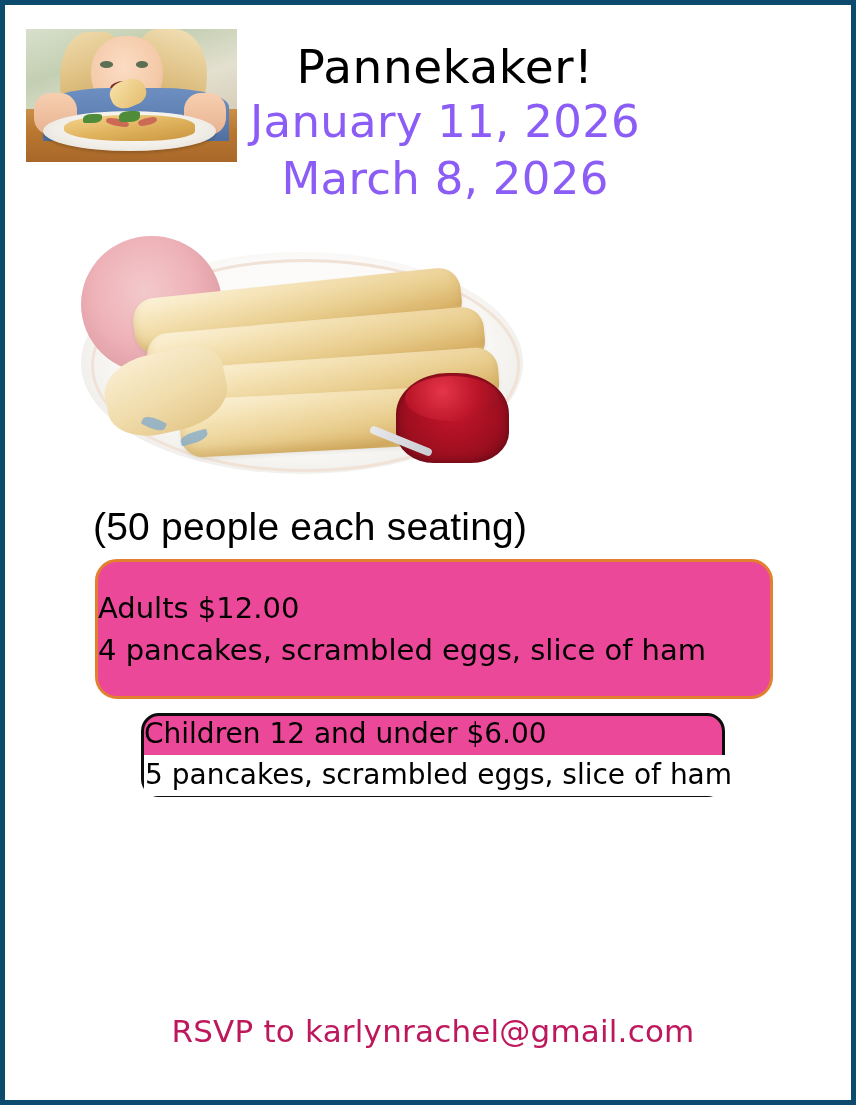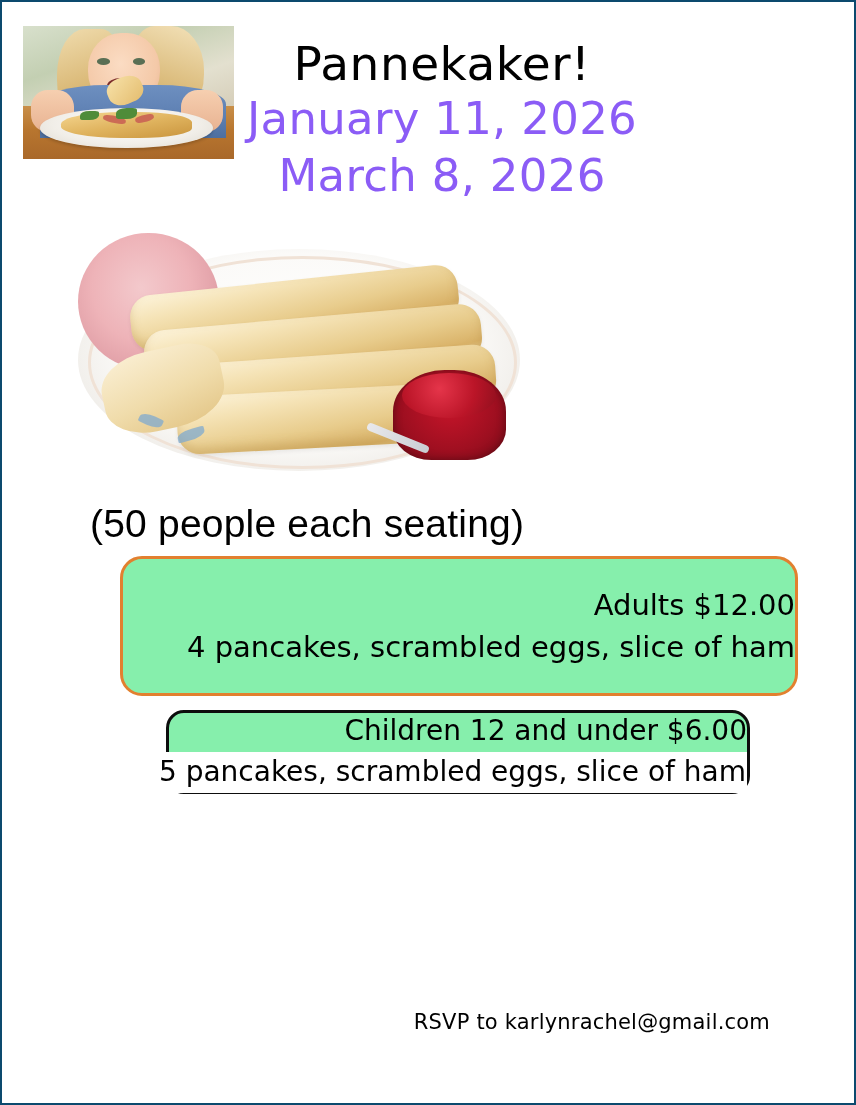--- a/index.html
+++ b/index.html
@@ -10,21 +10,21 @@
   }
   body {
     font-family: "Liberation Sans", sans-serif;
   }
 
   .page {
     position: relative;
     width: 856px;
     height: 1105px;
     background: #ffffff;
-    border: 2px solid #0c4a6e;
+    border: 5px solid #0c4a6e;
     box-sizing: border-box;
     overflow: hidden;
   }
 
   
   .girl-photo {
     position: absolute;
     left: 21px;
     top: 24px;
     width: 211px;
@@ -223,26 +223,25 @@
     font-family: Liberation Sans, sans-serif;
     font-size: 39px;
     color: #000000;
     letter-spacing: 0.2px;
   }
 
   
   .price-box {
     position: absolute;
     box-sizing: border-box;
-    background: #86efac;
+    background: #ec4899;
     display: flex;
     flex-direction: column;
-    align-items: flex-end;
+    align-items: flex-start;
     justify-content: center;
-    margin-left: 28px;
   }
   .price-box .line {
     font-family: "DejaVu Sans", sans-serif;
     color: #000000;
     white-space: nowrap;
     line-height: 1.45;
   }
 
   .adults-box {
     left: 90px;
@@ -286,24 +285,24 @@
     line-height: 1.45;
     color: #000000;
   }
 
   
   .rsvp {
     position: absolute;
     left: 88px;
     top: 1008px;
     width: 680px;
-    text-align: right;
-    font-family: "DejaVu Sans", sans-serif;
-    font-size: 21px;
-    color: #000000;
+    text-align: center;
+    font-family: "DejaVu Sans", sans-serif;
+    font-size: 31px;
+    color: #be185d;
     letter-spacing: 0.2px;
   }
 </style>
 </head>
 <body>
 
 <div class="page">
 
   <div class="girl-photo">
     <div class="bg-sky"></div>

